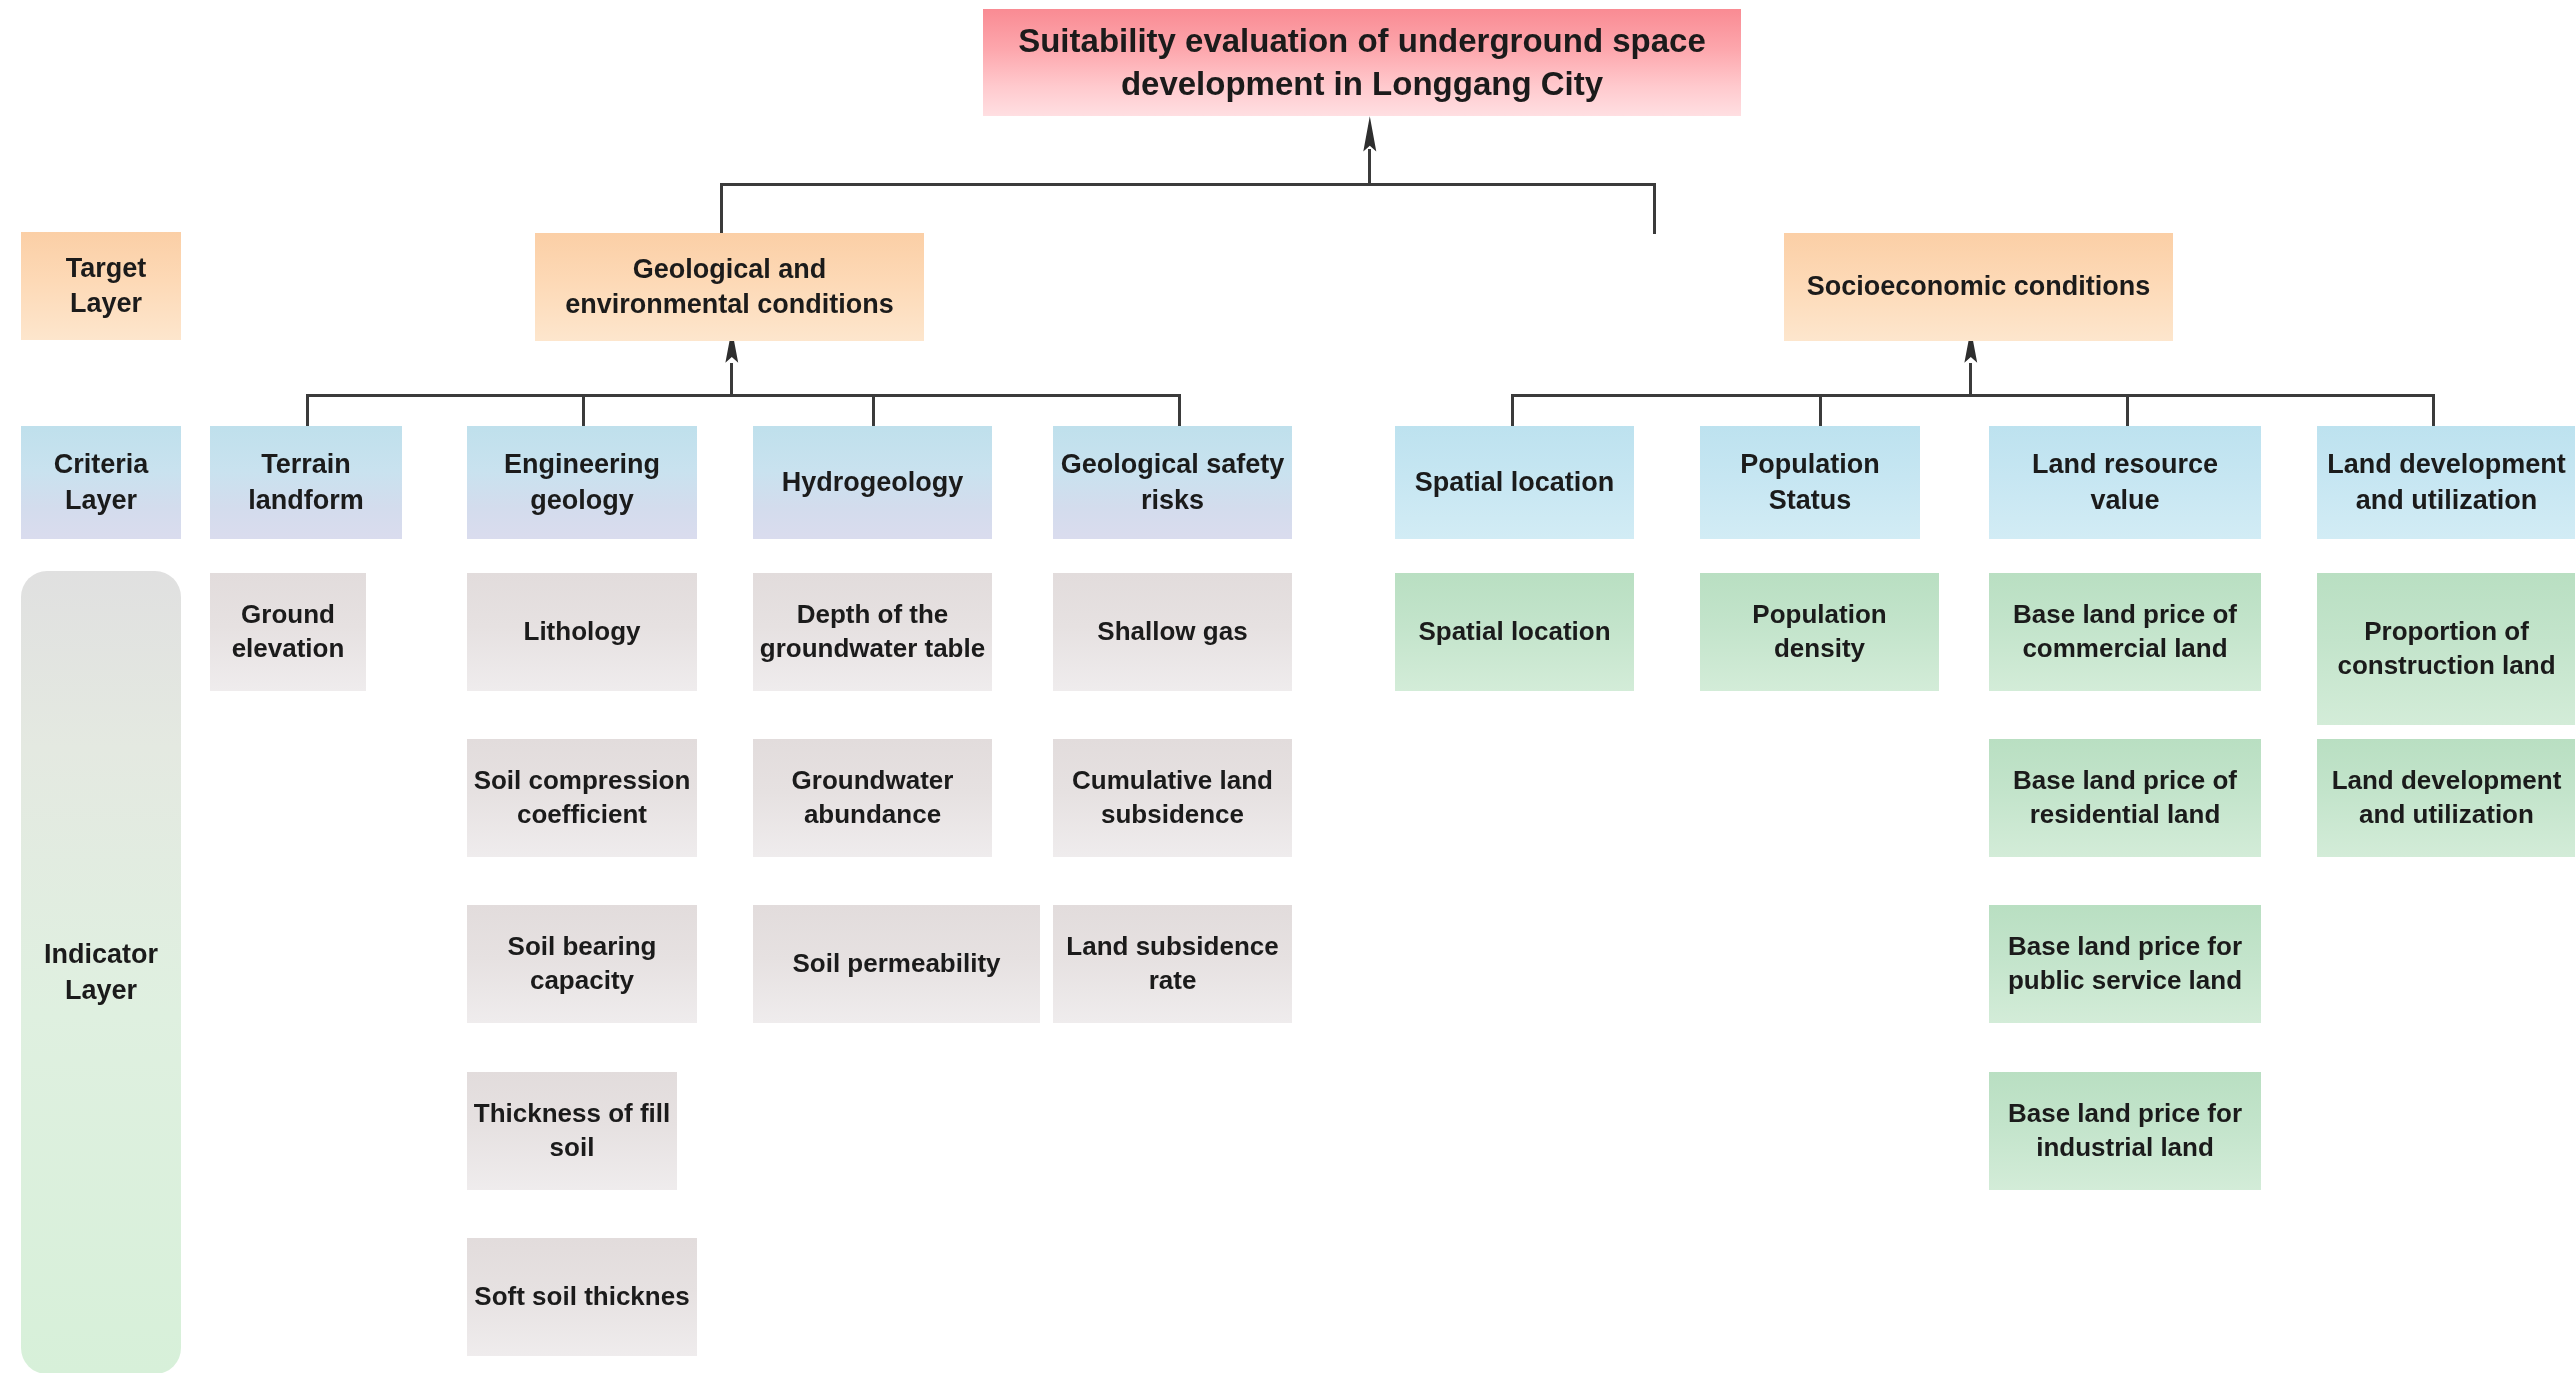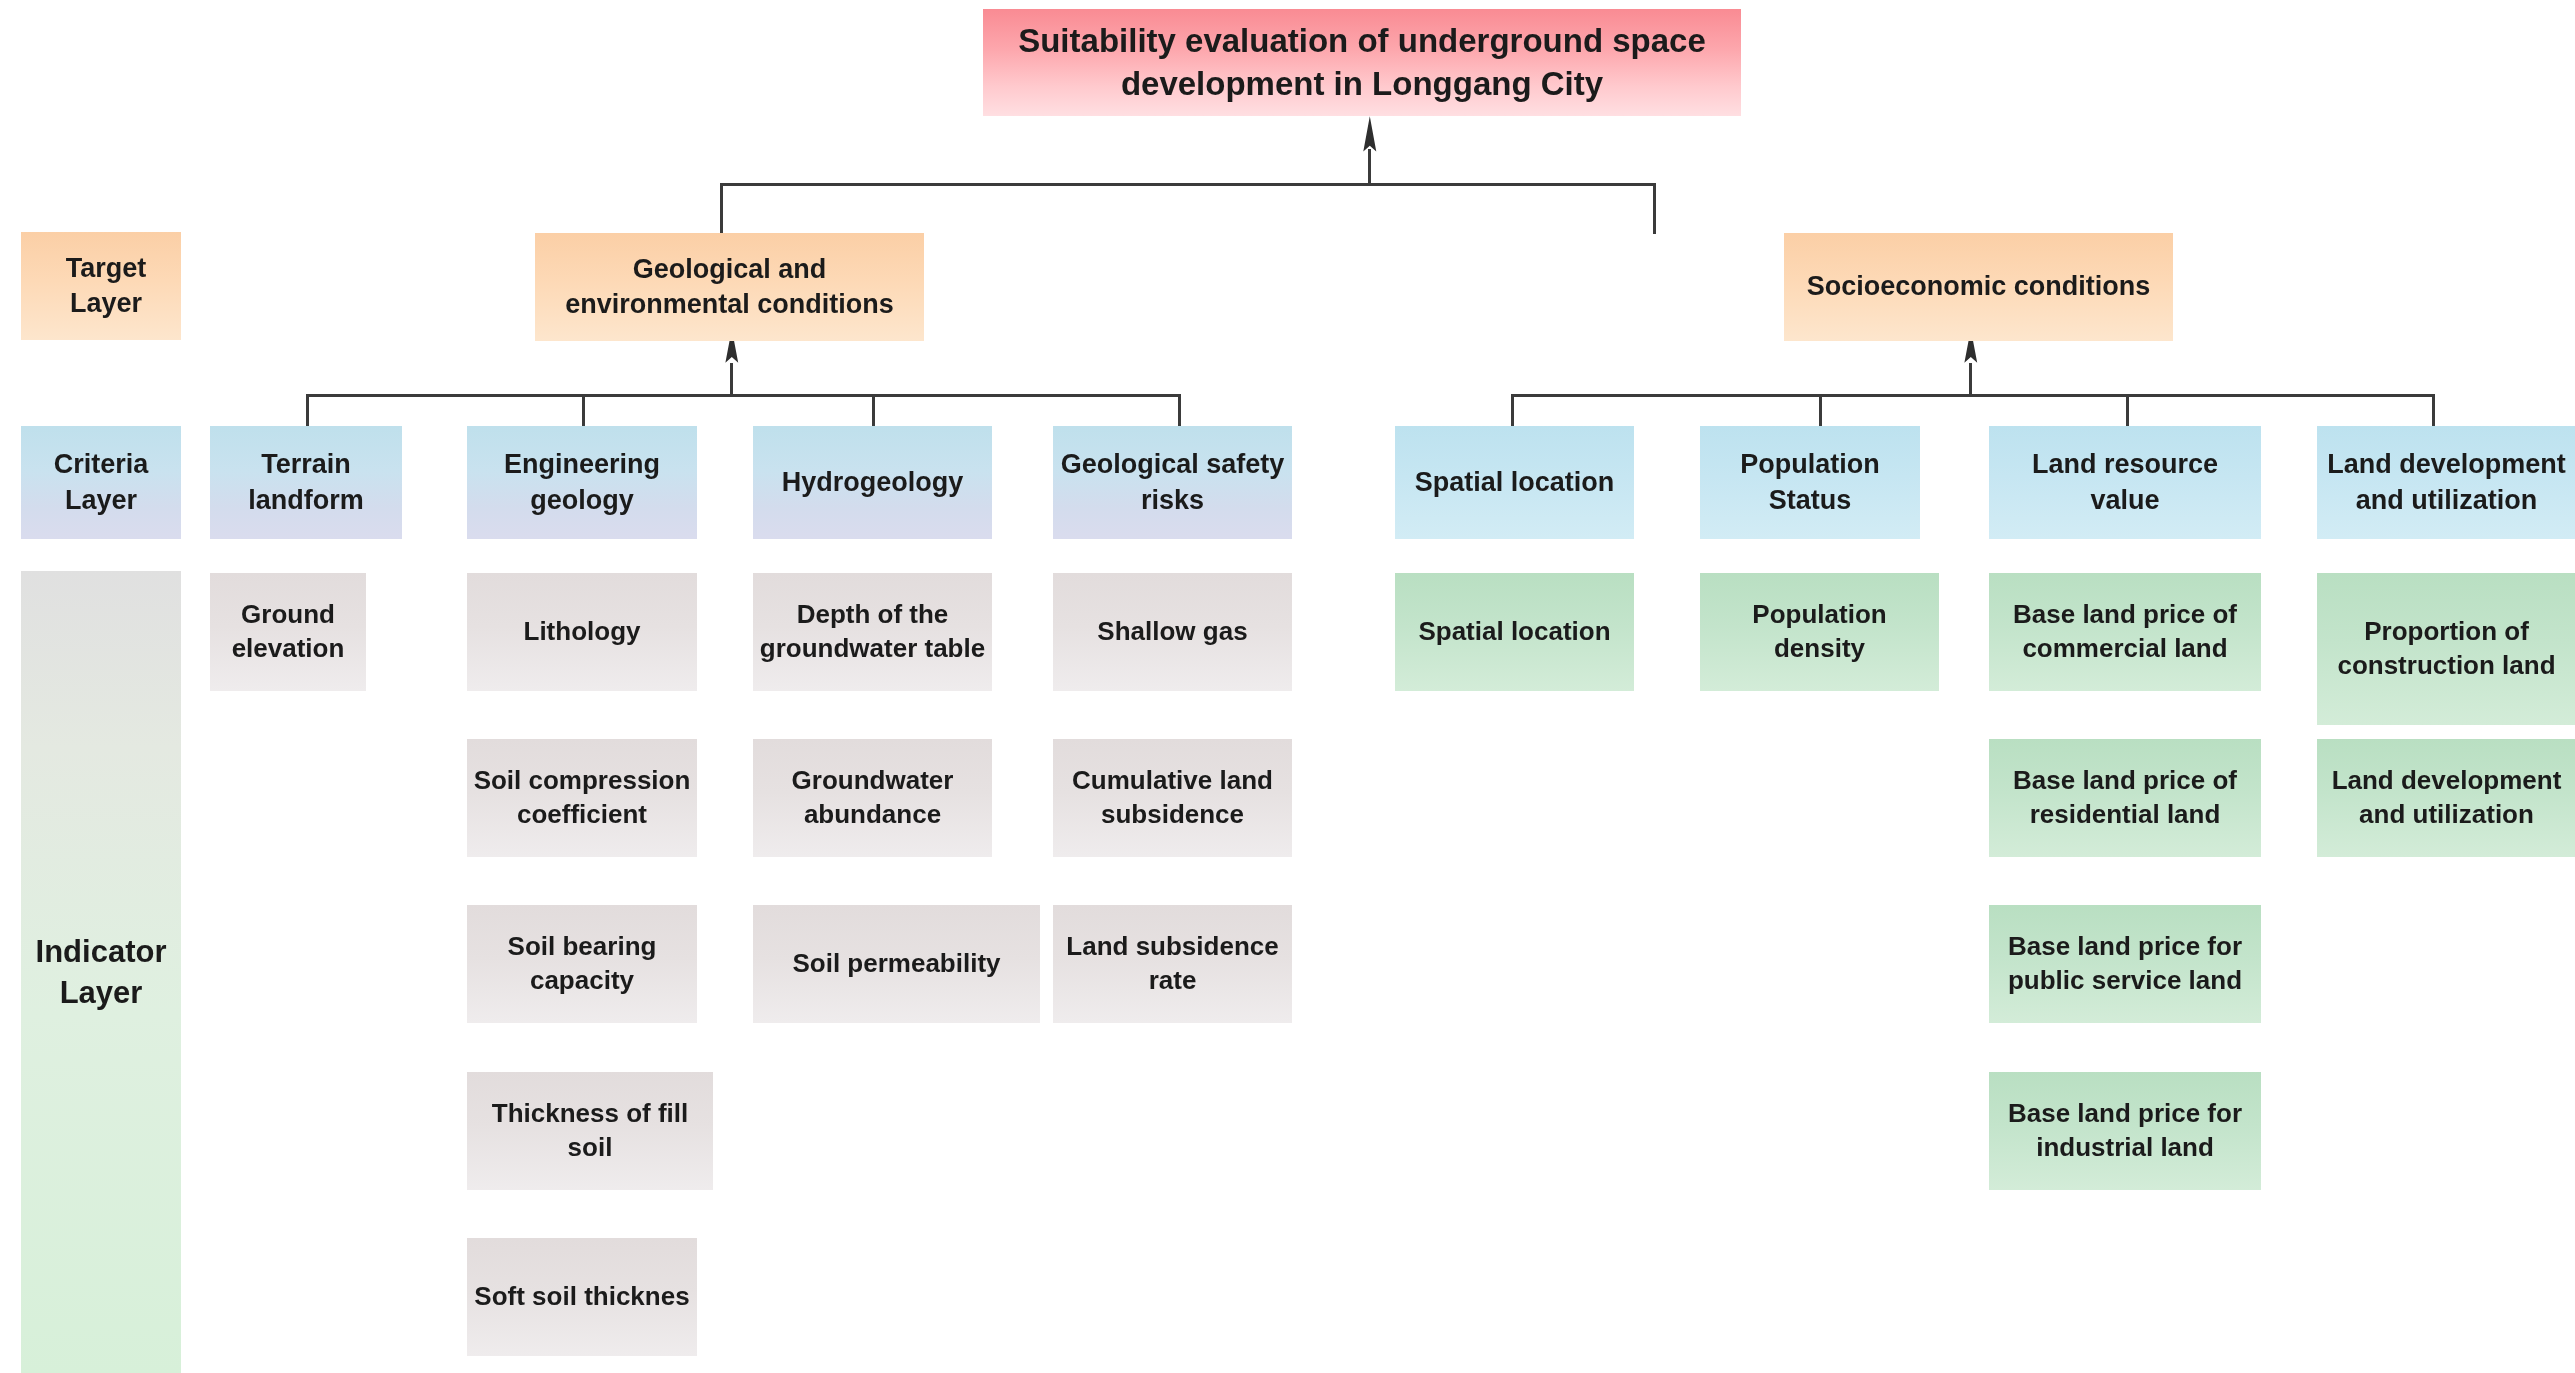--- a/index.html
+++ b/index.html
@@ -43,21 +43,22 @@
   .t-gray{
     background:linear-gradient(180deg,#e2dcdc 0%,#e6e1e1 45%,#efeced 100%);
     font-size:26px;
   }
   .t-green{
     background:linear-gradient(180deg,#b9dfc2 0%,#c3e4cb 45%,#d3ecd8 100%);
     font-size:26px;
   }
   .t-indicator-col{
     background:linear-gradient(180deg,#e0e0e0 0%,#e4e9e1 22%,#dff0e0 55%,#d7f0d9 100%);
-    font-size:31px;
+    font-size:27px;
+    border-radius:26px;
   }
 
   
   .ln-h,.ln-v{position:absolute;background:#3b3b3b;z-index:2;}
   .ln-h{height:2.9px;}
   .ln-v{width:2.9px;}
   .arrow{position:absolute;z-index:2;}
 </style>
 </head>
 <body>
@@ -119,21 +120,21 @@
 
   <div class="box t-blue-r" style="left:1989px;top:426px;width:272px;height:113px;">Land resource value</div>
 
   <div class="box t-blue-r" style="left:2317px;top:426px;width:259px;height:113px;">Land development and utilization</div>
 
   <div class="box t-gray" style="left:210px;top:573px;width:156px;height:118px;">Ground elevation</div>
 
   <div class="box t-gray" style="left:467px;top:573px;width:230px;height:118px;">Lithology</div>
   <div class="box t-gray" style="left:467px;top:739px;width:230px;height:118px;">Soil compression coefficient</div>
   <div class="box t-gray" style="left:467px;top:905px;width:230px;height:118px;">Soil bearing capacity</div>
-  <div class="box t-gray" style="left:467px;top:1072px;width:246px;height:118px;">Thickness of fill soil</div>
+  <div class="box t-gray" style="left:467px;top:1072px;width:210px;height:118px;">Thickness of fill soil</div>
   <div class="box t-gray" style="left:467px;top:1238px;width:230px;height:118px;">Soft soil thicknes</div>
 
   <div class="box t-gray" style="left:753px;top:573px;width:239px;height:118px;">Depth of the groundwater table</div>
   <div class="box t-gray" style="left:753px;top:739px;width:239px;height:118px;">Groundwater abundance</div>
   <div class="box t-gray" style="left:753px;top:905px;width:287px;height:118px;">Soil permeability</div>
 
   <div class="box t-gray" style="left:1053px;top:573px;width:239px;height:118px;">Shallow gas</div>
   <div class="box t-gray" style="left:1053px;top:739px;width:239px;height:118px;">Cumulative land subsidence</div>
   <div class="box t-gray" style="left:1053px;top:905px;width:239px;height:118px;">Land subsidence rate</div>
 

